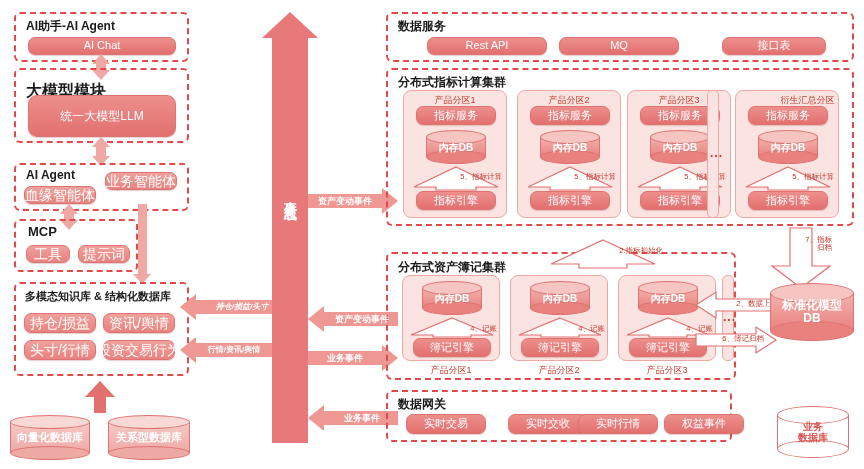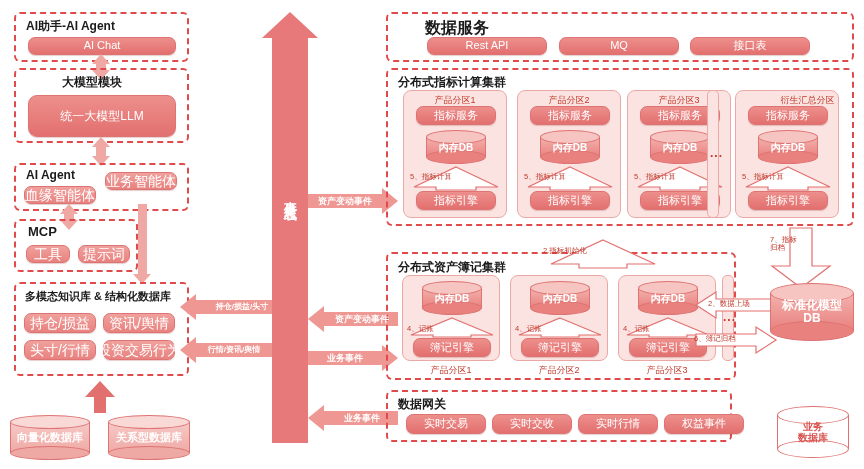--- a/index.html
+++ b/index.html
@@ -133,21 +133,21 @@
     position:absolute; left:0; right:0; top:50%; transform:translateY(-50%);
     text-align:center; font-size:9px; color:#ffffff; font-weight:bold;
     white-space:nowrap; z-index:3; line-height:1;
   }
 
   
   .oarrow { position:absolute; }
   .oarrow svg { display:block; overflow:visible; }
   .oarrow .otxt {
     position:absolute; left:0; right:0;
-    text-align:left; font-size:8.5px; color:#c0392b; line-height:1.1;
+    text-align:right; font-size:8.5px; color:#c0392b; line-height:1.1;
     white-space:nowrap;
   }
 
   
   .pconn { position:absolute; background:#f0a8a4; }
   .pconn-head {
     position:absolute; width:0;height:0;
     border-left:9px solid transparent;
     border-right:9px solid transparent;
   }
@@ -179,21 +179,21 @@
   <div class="group" style="left:14px; top:12px; width:175px; height:50px;">
     <div class="g-title" style="left:10px; top:4px; font-size:12px;">AI助手-AI Agent</div>
   </div>
   <div class="pill" style="left:28px; top:37px; width:148px; height:18px;">AI Chat</div>
 
   <div class="pconn" style="left:96px; top:62px; width:10px; height:9px;"></div>
   <div class="pconn-head up" style="left:92px; top:54px;"></div>
   <div class="pconn-head down" style="left:92px; top:70px;"></div>
 
   <div class="group" style="left:14px; top:68px; width:175px; height:75px;">
-    <div class="g-title" style="left:10px; top:4px; font-size:12px;margin-left:36px;">大模型模块</div>
+    <div class="g-title" style="left:10px; top:11px; font-size:16px;">大模型模块</div>
   </div>
   <div class="pill" style="left:28px; top:95px; width:148px; height:42px; font-size:12px; border-radius:9px;">统一大模型LLM</div>
 
   <div class="pconn" style="left:96px; top:145px; width:10px; height:12px;"></div>
   <div class="pconn-head up" style="left:92px; top:137px;"></div>
   <div class="pconn-head down" style="left:92px; top:156px;"></div>
 
   <div class="group" style="left:14px; top:163px; width:175px; height:48px;">
     <div class="g-title" style="left:10px; top:3px; font-size:12px;">AI Agent</div>
   </div>
@@ -245,21 +245,21 @@
 
   <div class="flat-arrow right" style="left:308px; top:188px; width:90px; height:26px;">
     <div class="shaft" style="width:78px;"></div>
     <div class="head"></div>
     <div class="txt" style="left:-2px; right:14px;">资产变动事件</div>
   </div>
 
   <div class="flat-arrow left" style="left:180px; top:294px; width:92px; height:26px;">
     <div class="shaft" style="left:14px; width:78px;"></div>
     <div class="head"></div>
-    <div class="txt" style="left:32px; right:0px; font-size:8px;">持仓/损益/头寸</div>
+    <div class="txt" style="left:32px; right:0px; font-size:8px;font-style:italic;">持仓/损益/头寸</div>
   </div>
 
   <div class="flat-arrow left" style="left:180px; top:337px; width:92px; height:26px;">
     <div class="shaft" style="left:14px; width:78px;"></div>
     <div class="head"></div>
     <div class="txt" style="left:16px; right:0px; font-size:8px;">行情/资讯/舆情</div>
   </div>
 
   <div class="flat-arrow left" style="left:308px; top:306px; width:90px; height:26px;">
     <div class="shaft" style="left:14px; width:76px;"></div>
@@ -273,25 +273,25 @@
     <div class="txt" style="left:-2px; right:14px;">业务事件</div>
   </div>
 
   <div class="flat-arrow left" style="left:308px; top:405px; width:90px; height:26px;">
     <div class="shaft" style="left:14px; width:76px;"></div>
     <div class="head"></div>
     <div class="txt" style="left:16px; right:-2px;">业务事件</div>
   </div>
 
   <div class="group" style="left:386px; top:12px; width:468px; height:50px;">
-    <div class="g-title" style="left:10px; top:4px; font-size:16px;margin-left:27px;">数据服务</div>
+    <div class="g-title" style="left:10px; top:4px; font-size:12px;">数据服务</div>
   </div>
   <div class="pill" style="left:427px; top:37px; width:120px; height:18px;">Rest API</div>
   <div class="pill" style="left:559px; top:37px; width:120px; height:18px;">MQ</div>
-  <div class="pill" style="left:690px; top:37px; width:120px; height:18px;">接口表</div>
+  <div class="pill" style="left:722px; top:37px; width:104px; height:18px;">接口表</div>
 
   <div class="group" style="left:386px; top:68px; width:468px; height:158px;">
     <div class="g-title" style="left:10px; top:4px; font-size:12px;">分布式指标计算集群</div>
   </div>
 
   <div class="panel" style="left:403px; top:90px; width:104px; height:128px;">
     <div class="panel-label" style="left:0; right:0; top:3px;">产品分区1</div>
     <div class="pill" style="left:12px; top:15px; width:80px; height:19px;">指标服务</div>
     <div class="cyl" style="left:22px; top:39px; width:60px; height:34px;">
       <div class="body"></div>
@@ -427,21 +427,21 @@
   </div>
   <div class="panel-label" style="left:618px; top:364px; width:98px; text-align:center;">产品分区3</div>
 
   <div class="thin-col" style="left:722px; top:275px; width:12px; height:86px;"></div>
   <div class="dots" style="left:723px; top:310px;">...</div>
 
   <div class="group" style="left:386px; top:390px; width:346px; height:52px;">
     <div class="g-title" style="left:10px; top:4px; font-size:12px;">数据网关</div>
   </div>
   <div class="pill" style="left:406px; top:414px; width:80px; height:20px;">实时交易</div>
-  <div class="pill" style="left:492px; top:414px; width:80px; height:20px;">实时交收</div>
+  <div class="pill" style="left:508px; top:414px; width:80px; height:20px;">实时交收</div>
   <div class="pill" style="left:578px; top:414px; width:80px; height:20px;">实时行情</div>
   <div class="pill" style="left:664px; top:414px; width:80px; height:20px;">权益事件</div>
 
   <div class="oarrow" style="left:770px; top:228px; width:62px; height:62px;">
     <svg width="62" height="62" viewBox="0 0 62 62">
       <path d="M20 0 L42 0 L42 38 L60 38 L31 60 L2 38 L20 38 Z" fill="#ffffff" stroke="#e2706f" stroke-width="1.2"></path>
     </svg>
     <div class="otxt" style="top:8px; font-size:7.5px; white-space:pre-line;">7、指标
 归档</div>
   </div>

